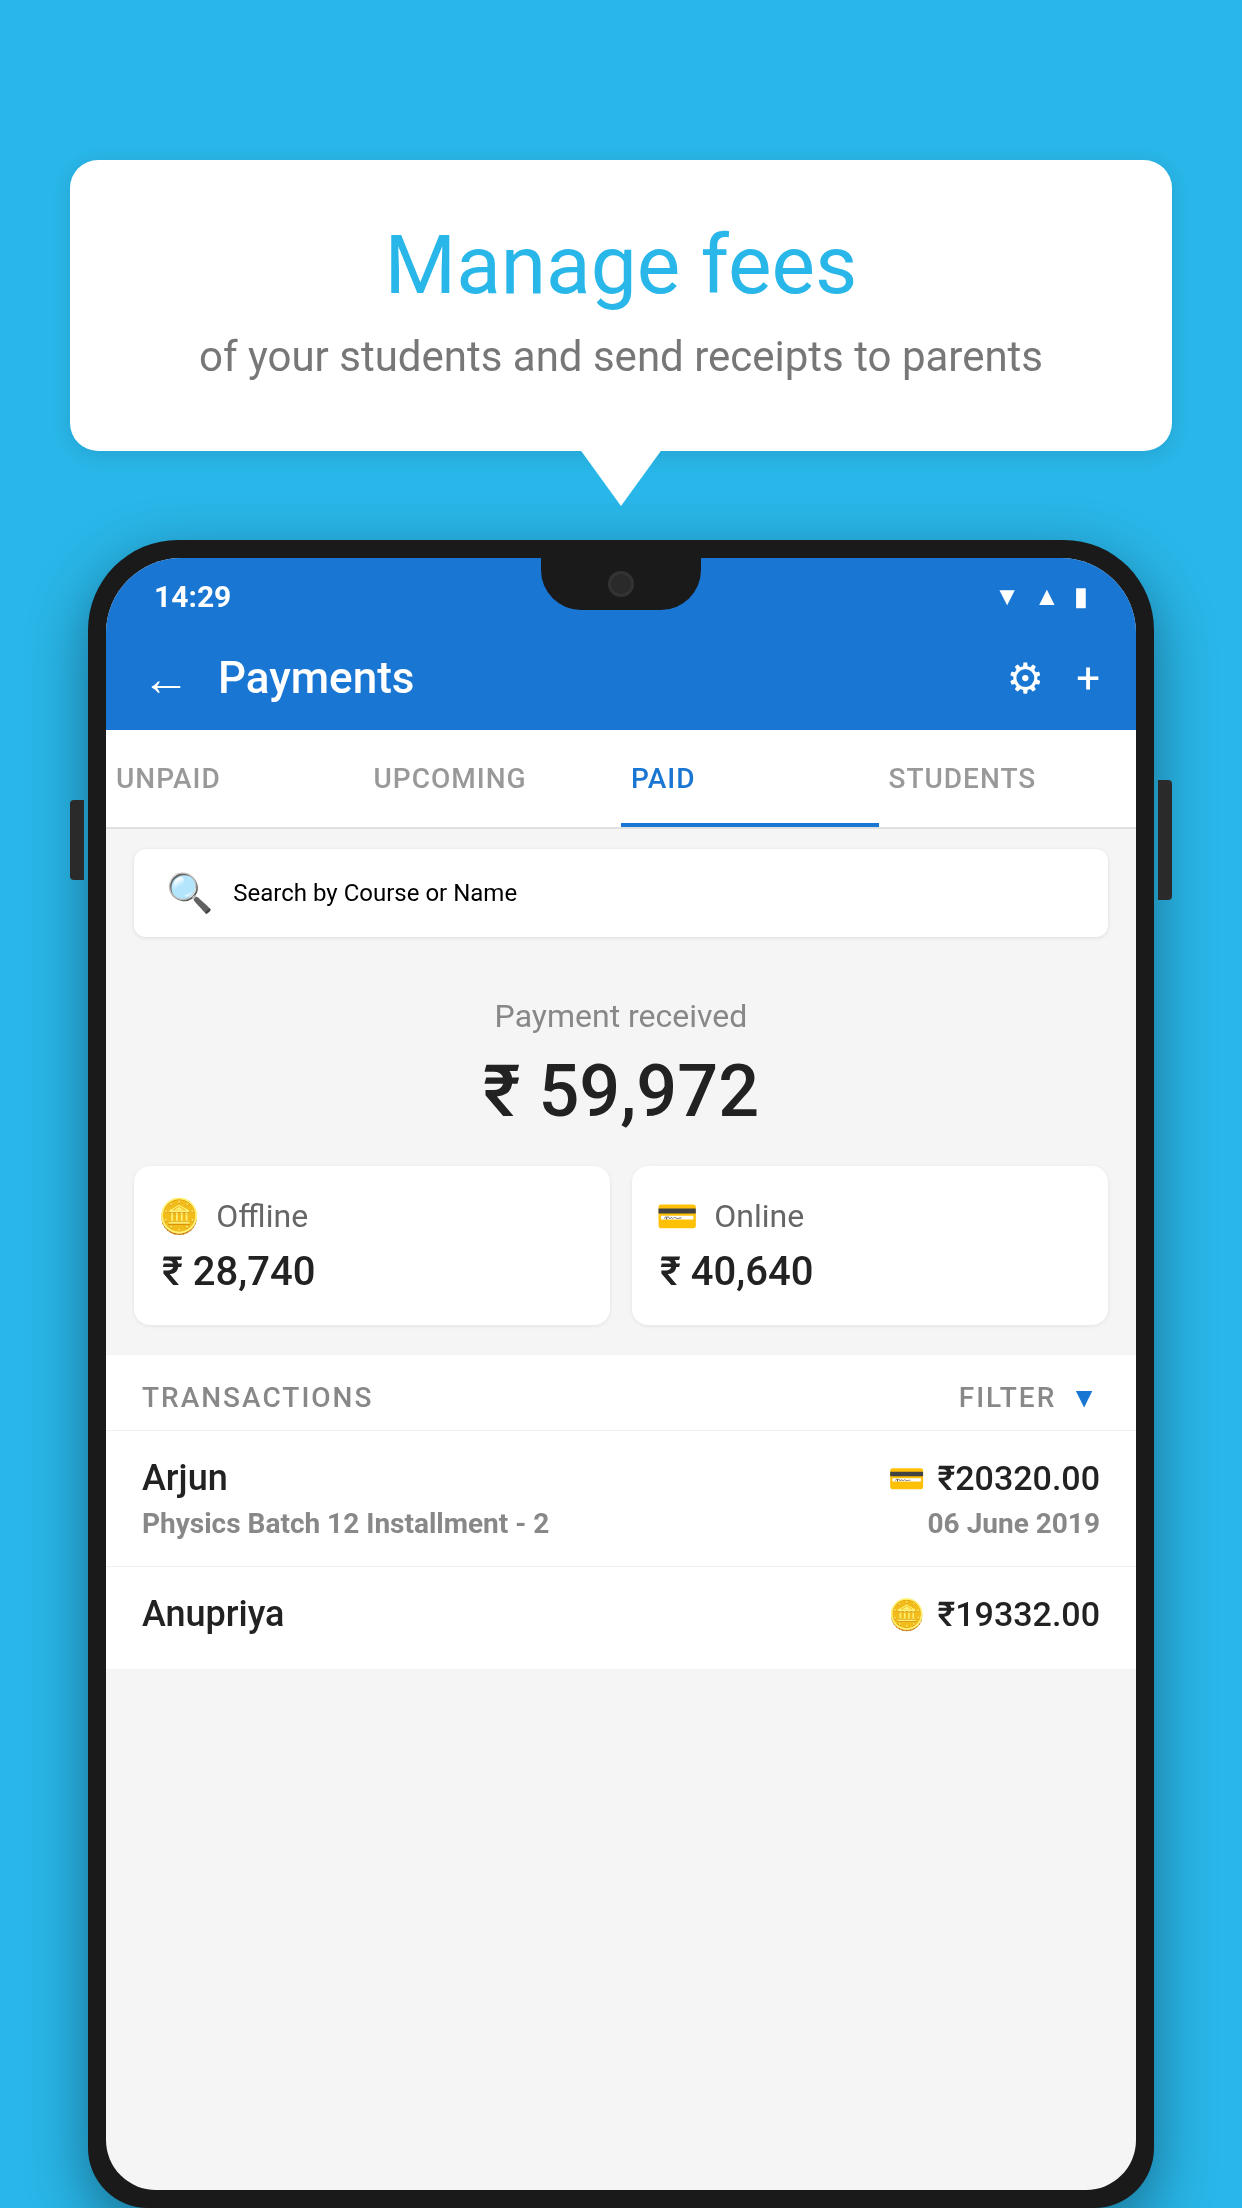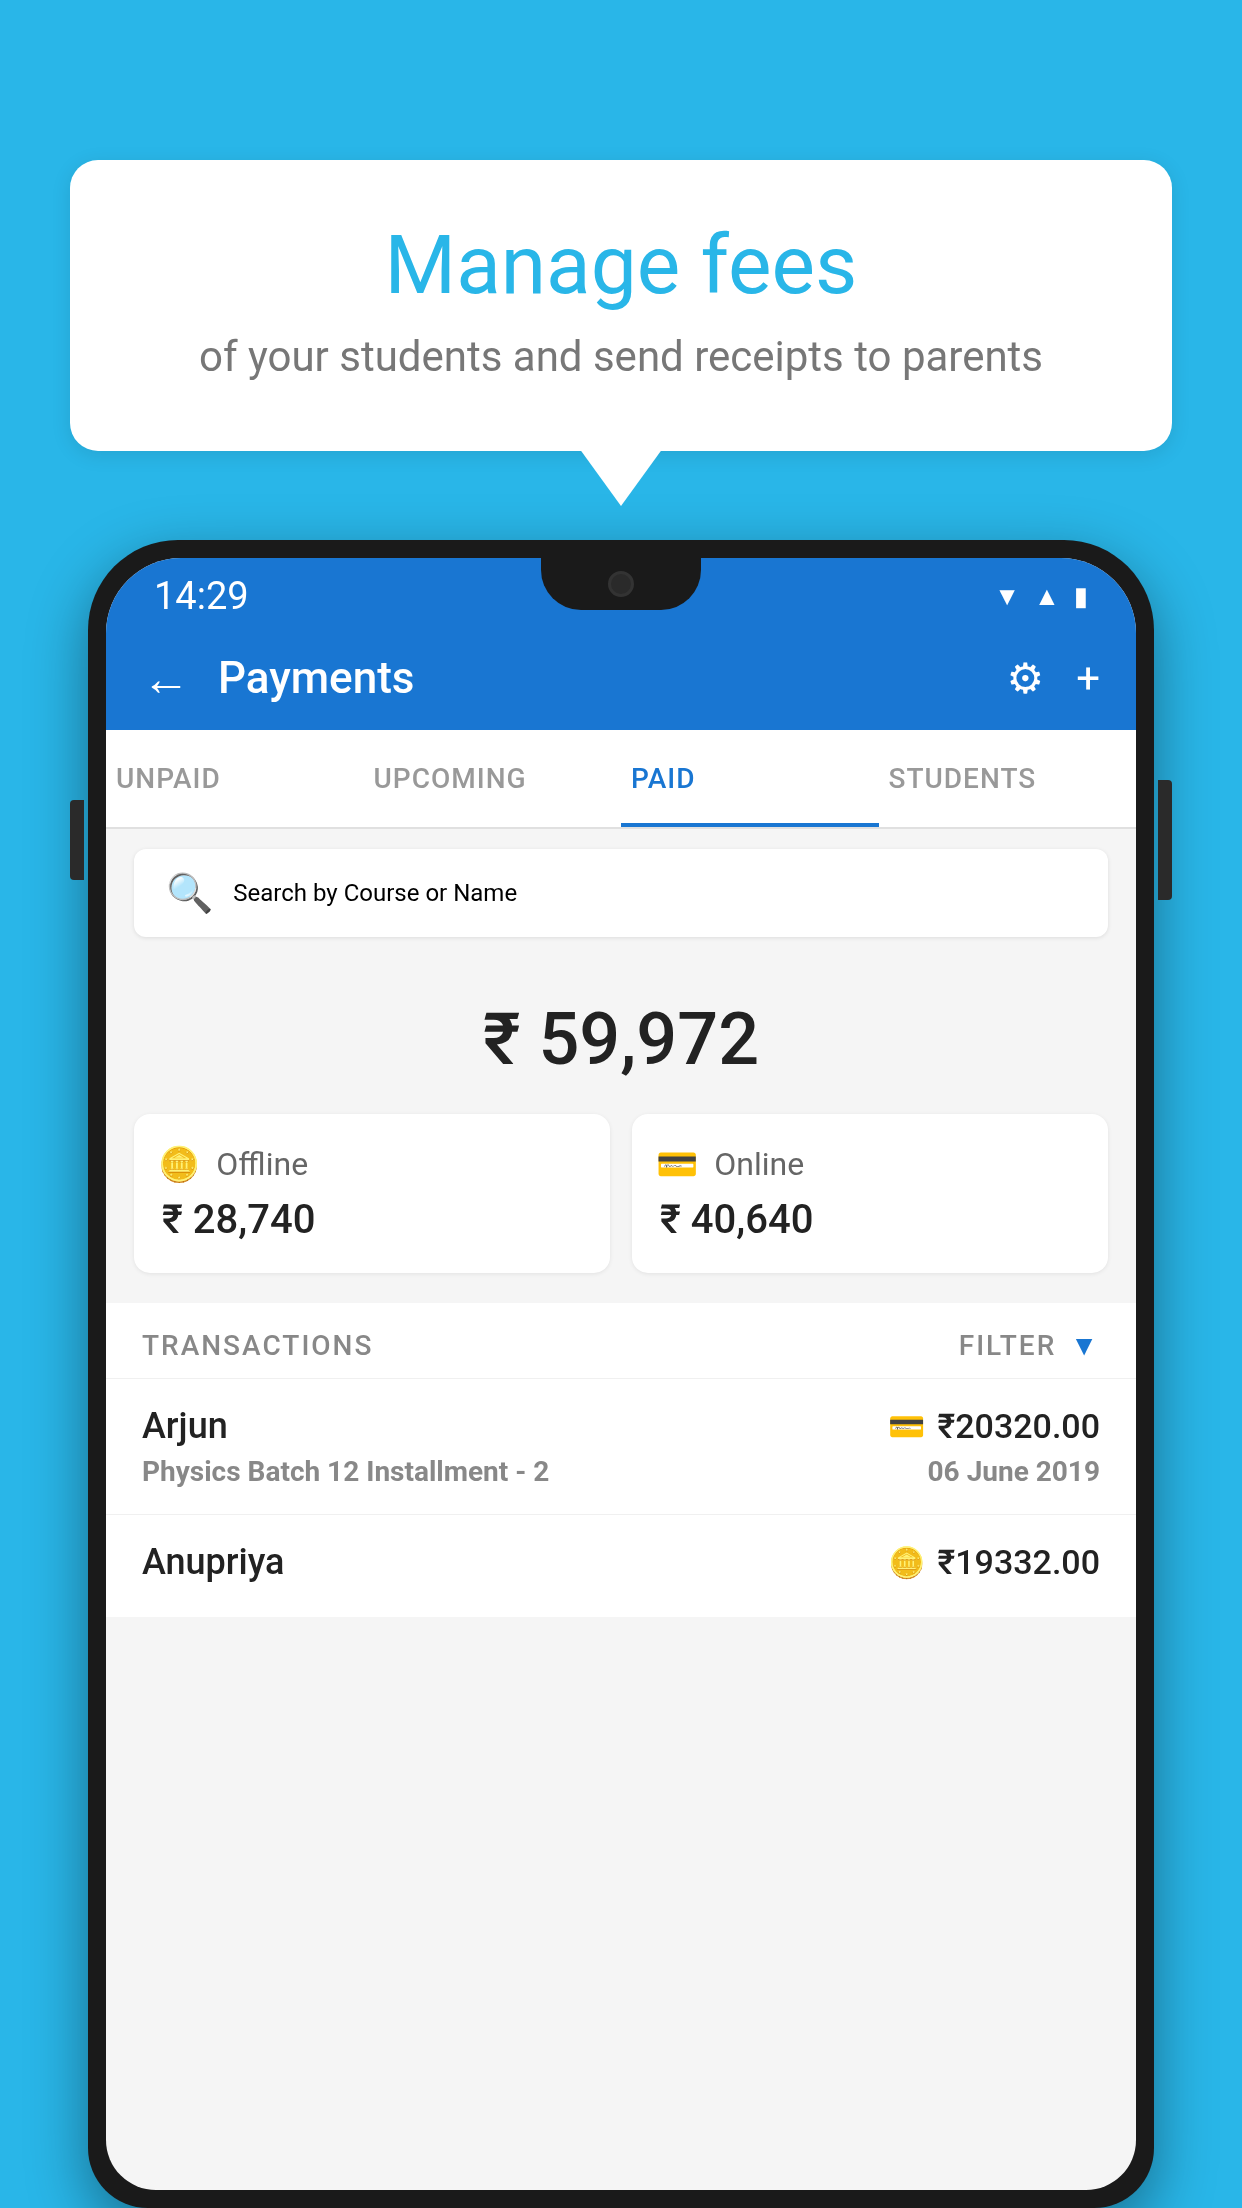--- a/index.html
+++ b/index.html
@@ -109,22 +109,22 @@
       height: 68px;
       display: flex;
       align-items: center;
       justify-content: space-between;
       padding: 0 48px;
       padding-top: 8px;
     }
 
     .status-time {
       color: white;
-      font-size: 38px;
-      font-weight: 400;
+      font-size: 30px;
+      font-weight: 700;
     }
 
     .status-icons {
       display: flex;
       align-items: center;
       gap: 14px;
     }
 
     
     .app-bar {
@@ -432,20 +432,21 @@
     </div>
 
     <div class="search-container">
       <div class="search-bar">
         <span class="search-icon-wrap">🔍</span>
         <span class="search-placeholder">Search by Course or Name</span>
       </div>
     </div>
 
     <div class="payment-summary">
+      <div class="payment-label">Payment received</div>
       <div class="payment-amount">₹ 59,972</div>
       <div class="payment-cards">
         <div class="payment-card">
           <div class="card-header">
             <span class="card-icon">🪙</span>
             <span class="card-type">Offline</span>
           </div>
           <div class="card-amount">₹ 28,740</div>
         </div>
         <div class="payment-card">

